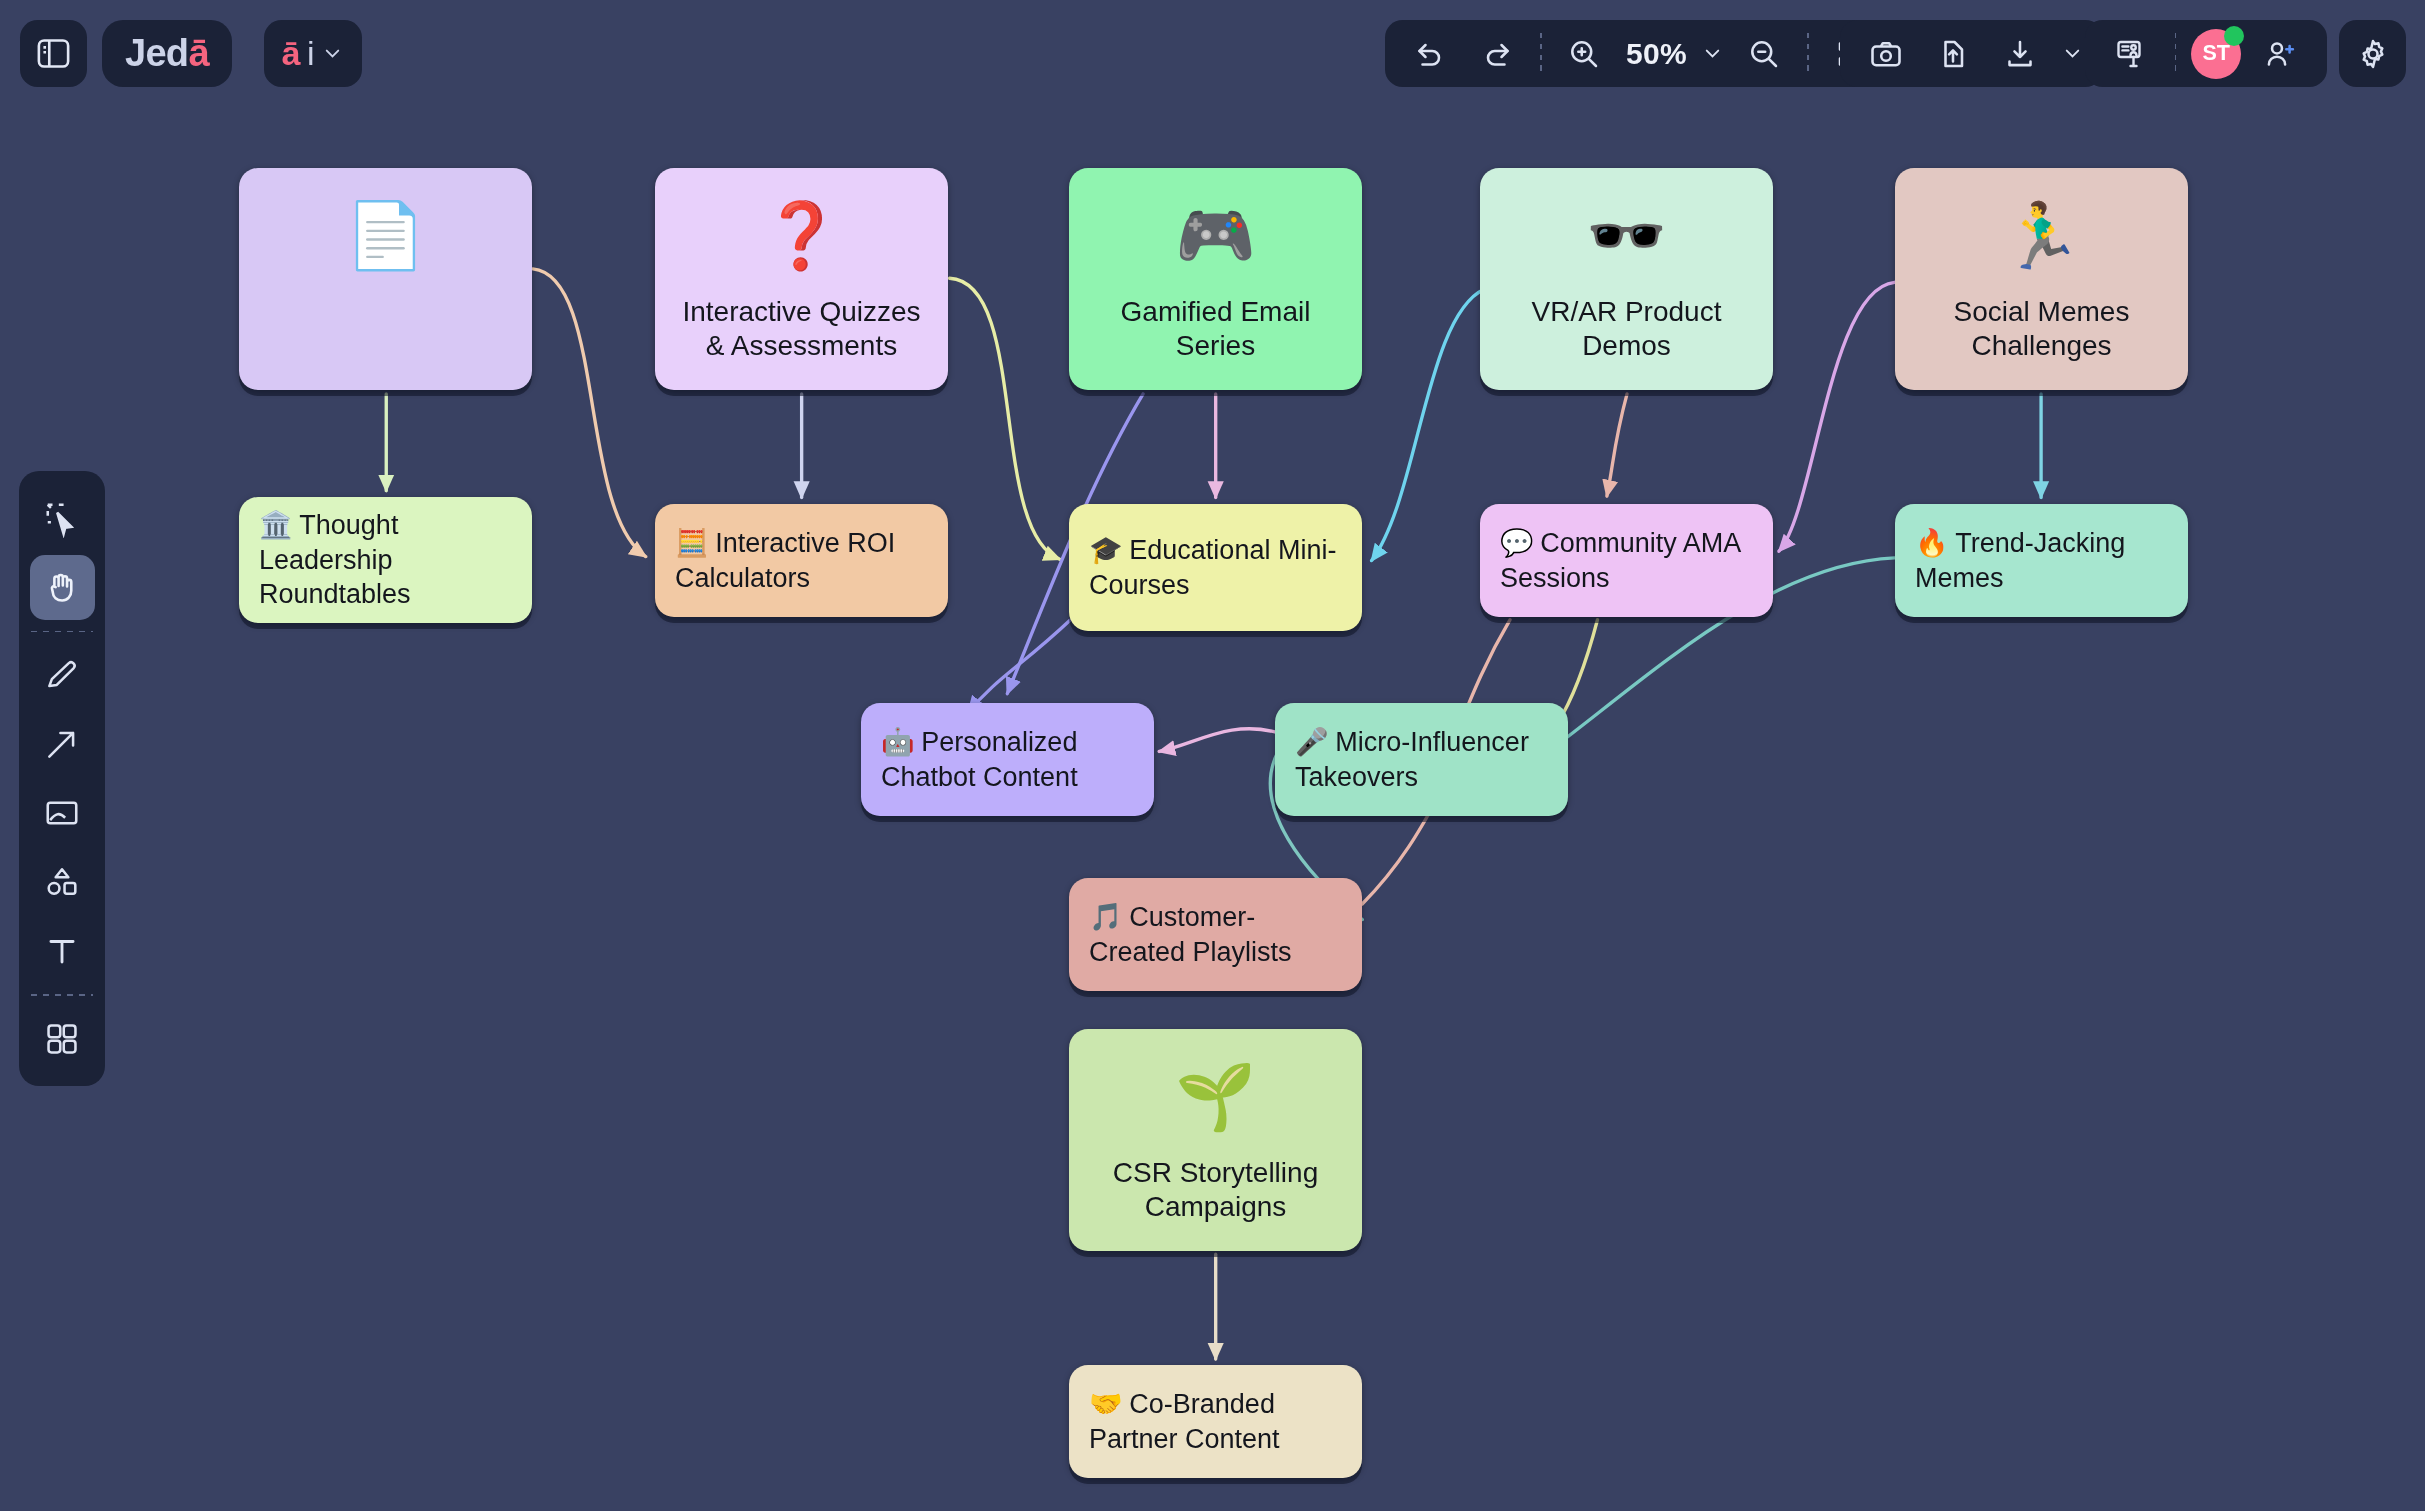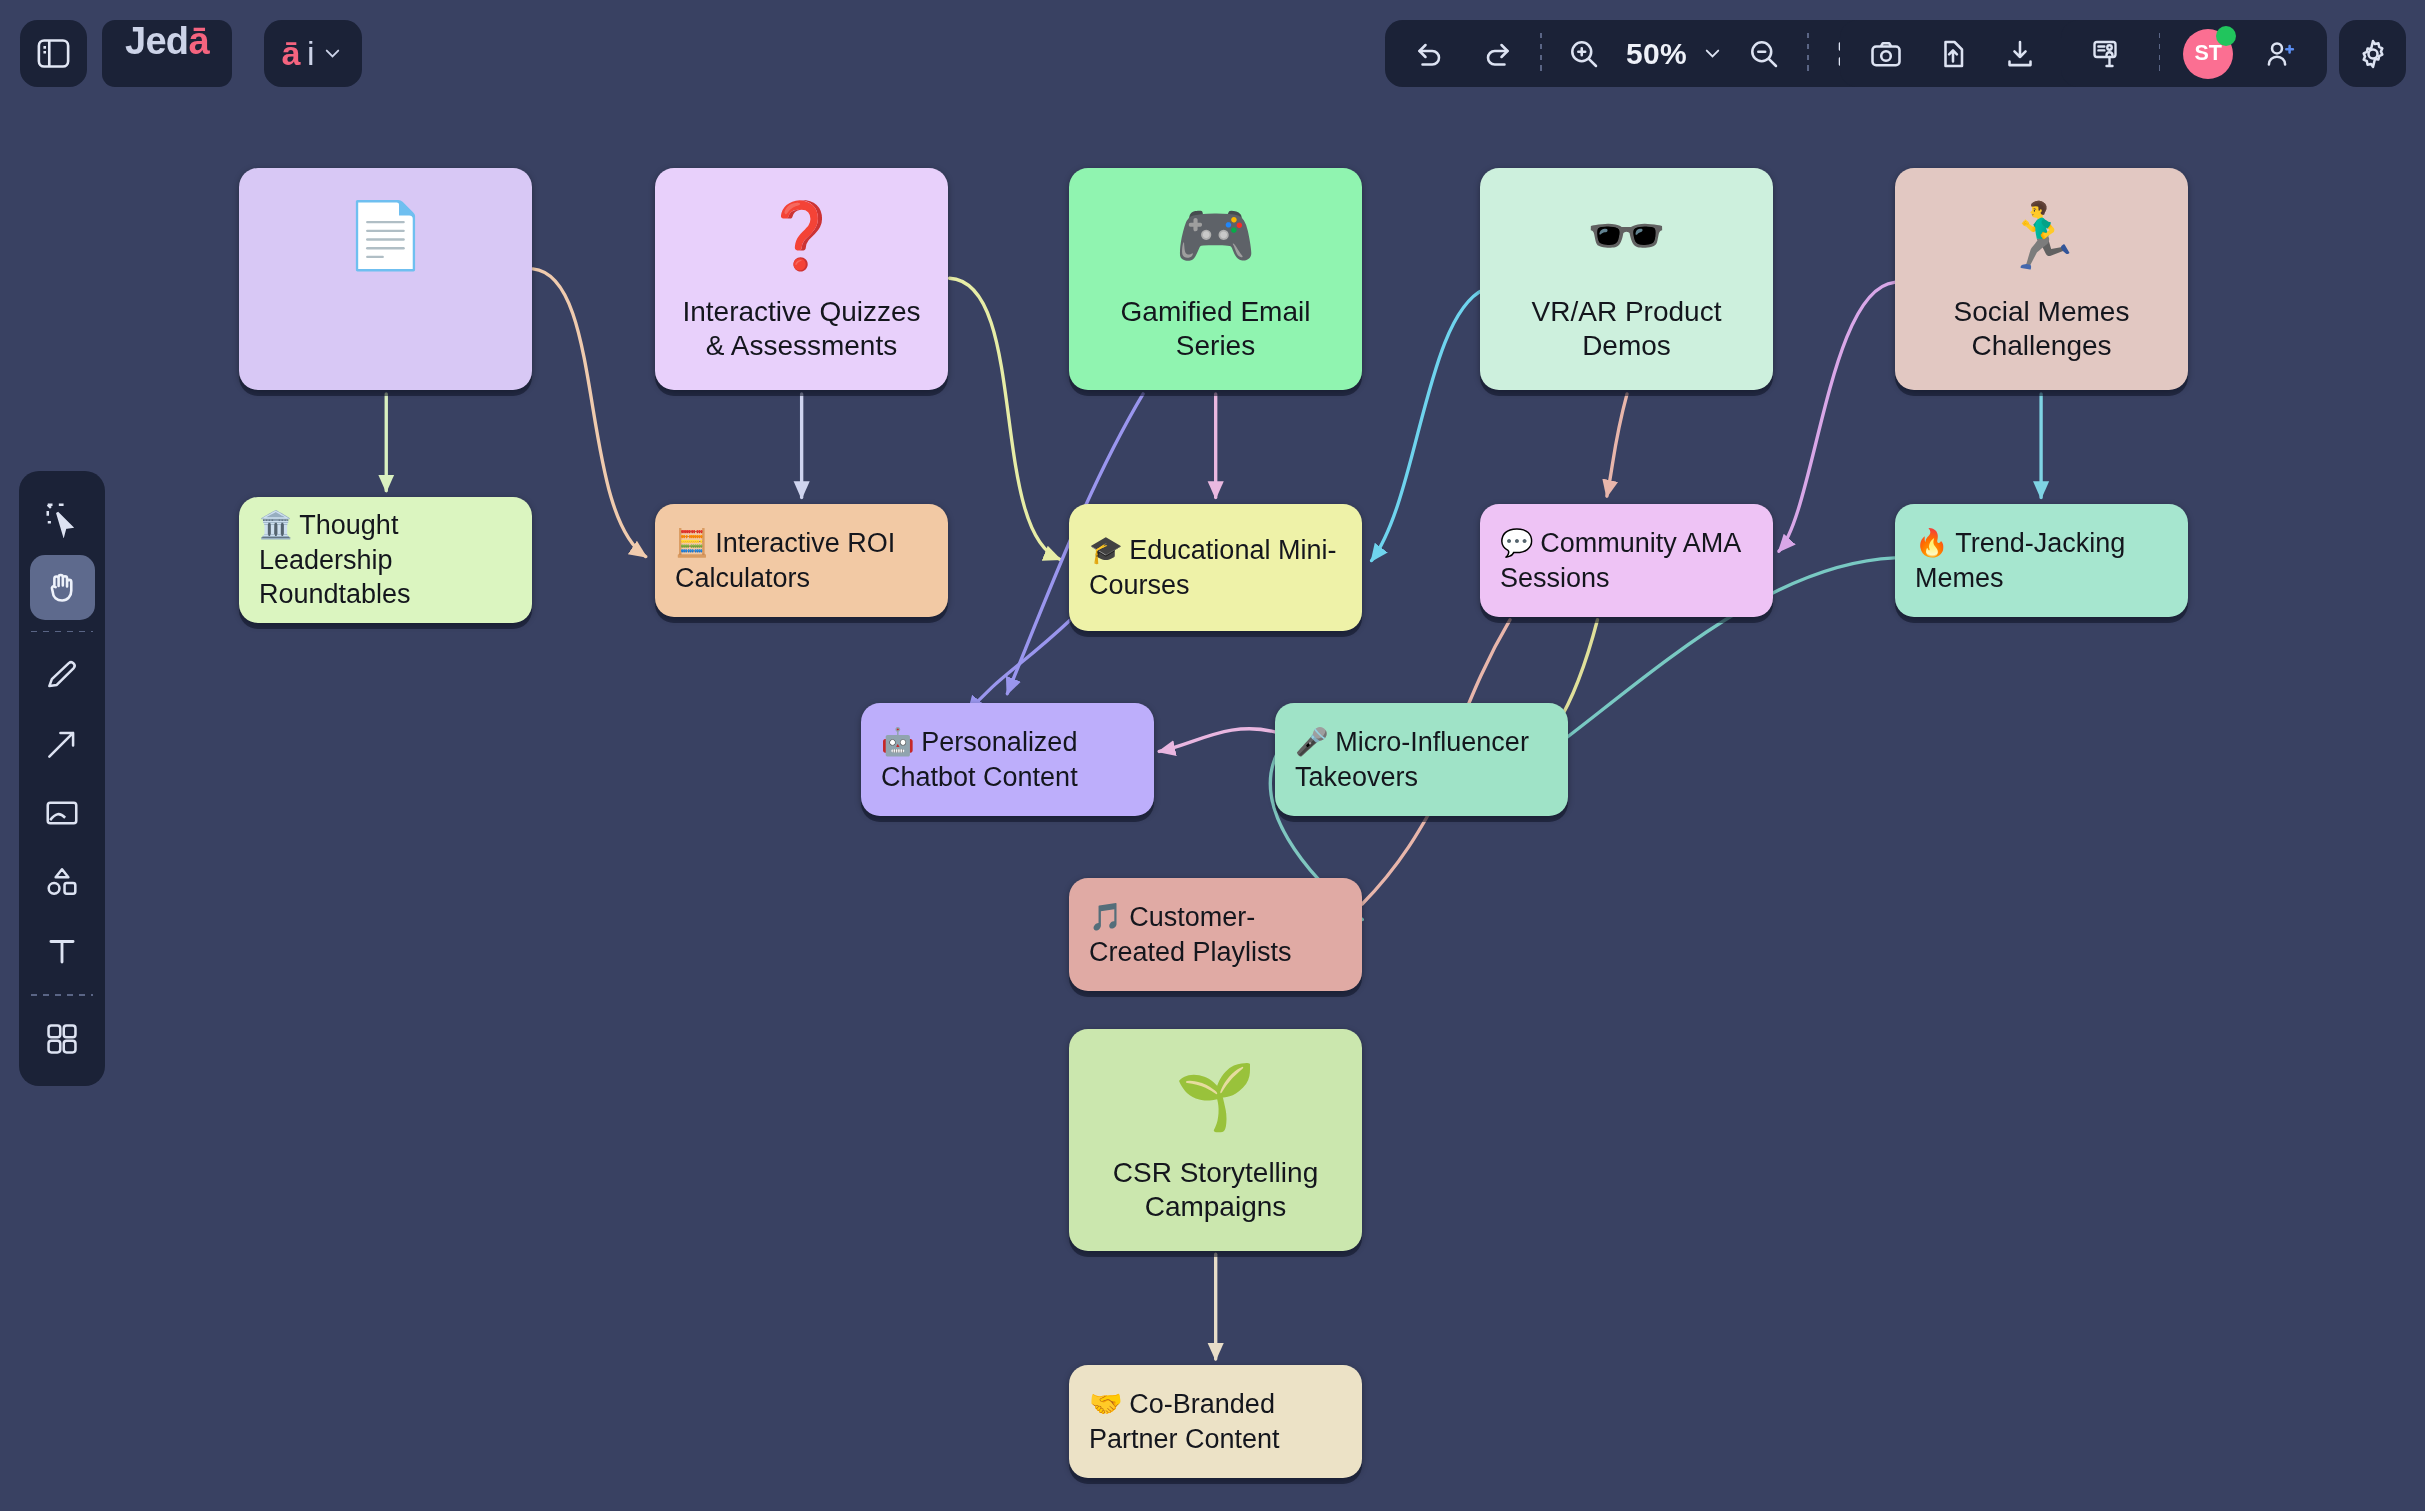--- a/index.html
+++ b/index.html
@@ -25,37 +25,37 @@
   }
   .icon-sq { width: 67px; }
 
   .panel-toggle {
     position: absolute; left: 20px; top: 20px;
     width: 67px; height: 67px; background: #1b2237; border-radius: 17.5px;
     display: flex; align-items: center; justify-content: center; cursor: pointer;
   }
   .brand {
     position: absolute; left: 102px; top: 20px;
-    height: 67px; padding: 0 23px; background: #1b2237; border-radius: 13px;
-    display: flex; align-items: flex-start; justify-content: center;
+    height: 67px; padding: 0 23px; background: #1b2237; border-radius: 21px;
+    display: flex; align-items: center; justify-content: center;
     font-size: 38px; font-weight: 600; letter-spacing: -0.7px; cursor: pointer;
   }
   .brand .lt { color: #ccd3e8; }
   .brand .ac { color: #f5647f; }
   .ai-pill {
     position: absolute; left: 264px; top: 20px;
     height: 67px; padding: 0 17.5px; background: #1b2237; border-radius: 17.5px;
     display: flex; align-items: center; gap: 6.7px; cursor: pointer;
   }
   .ai-pill .a { color: #f5647f; font-size: 34px; font-weight: 600; }
   .ai-pill .i { color: #ccd3e8; font-size: 34px; font-weight: 400; }
 
   .grp-zoom { right: 529px; padding: 0 12px; }
   .grp-export { right: 323px; padding: 0 12px; }
-  .grp-people { right: 99px; padding: 0 13.4px; gap: 8px; }
+  .grp-people { right: 99px; padding: 0 13.4px; }
   .grp-settings { right: 20px; width: 67px; justify-content: center; }
 
   .vdiv { width: 1.3px; height: 42px; margin: 0 9.4px;
           background: repeating-linear-gradient(to bottom,#5a6585 0 5.4px,transparent 5.4px 10.8px); }
 
   .zoom-label { color: #eef1f8; font-size: 30px; font-weight: 700; padding: 0 8px; letter-spacing: 0.3px; }
 
   .avatar {
     position: relative; width: 50px; height: 50px; border-radius: 50%;
     background: #fb6f92; color: #fff; font-size: 21.5px; font-weight: 700;

